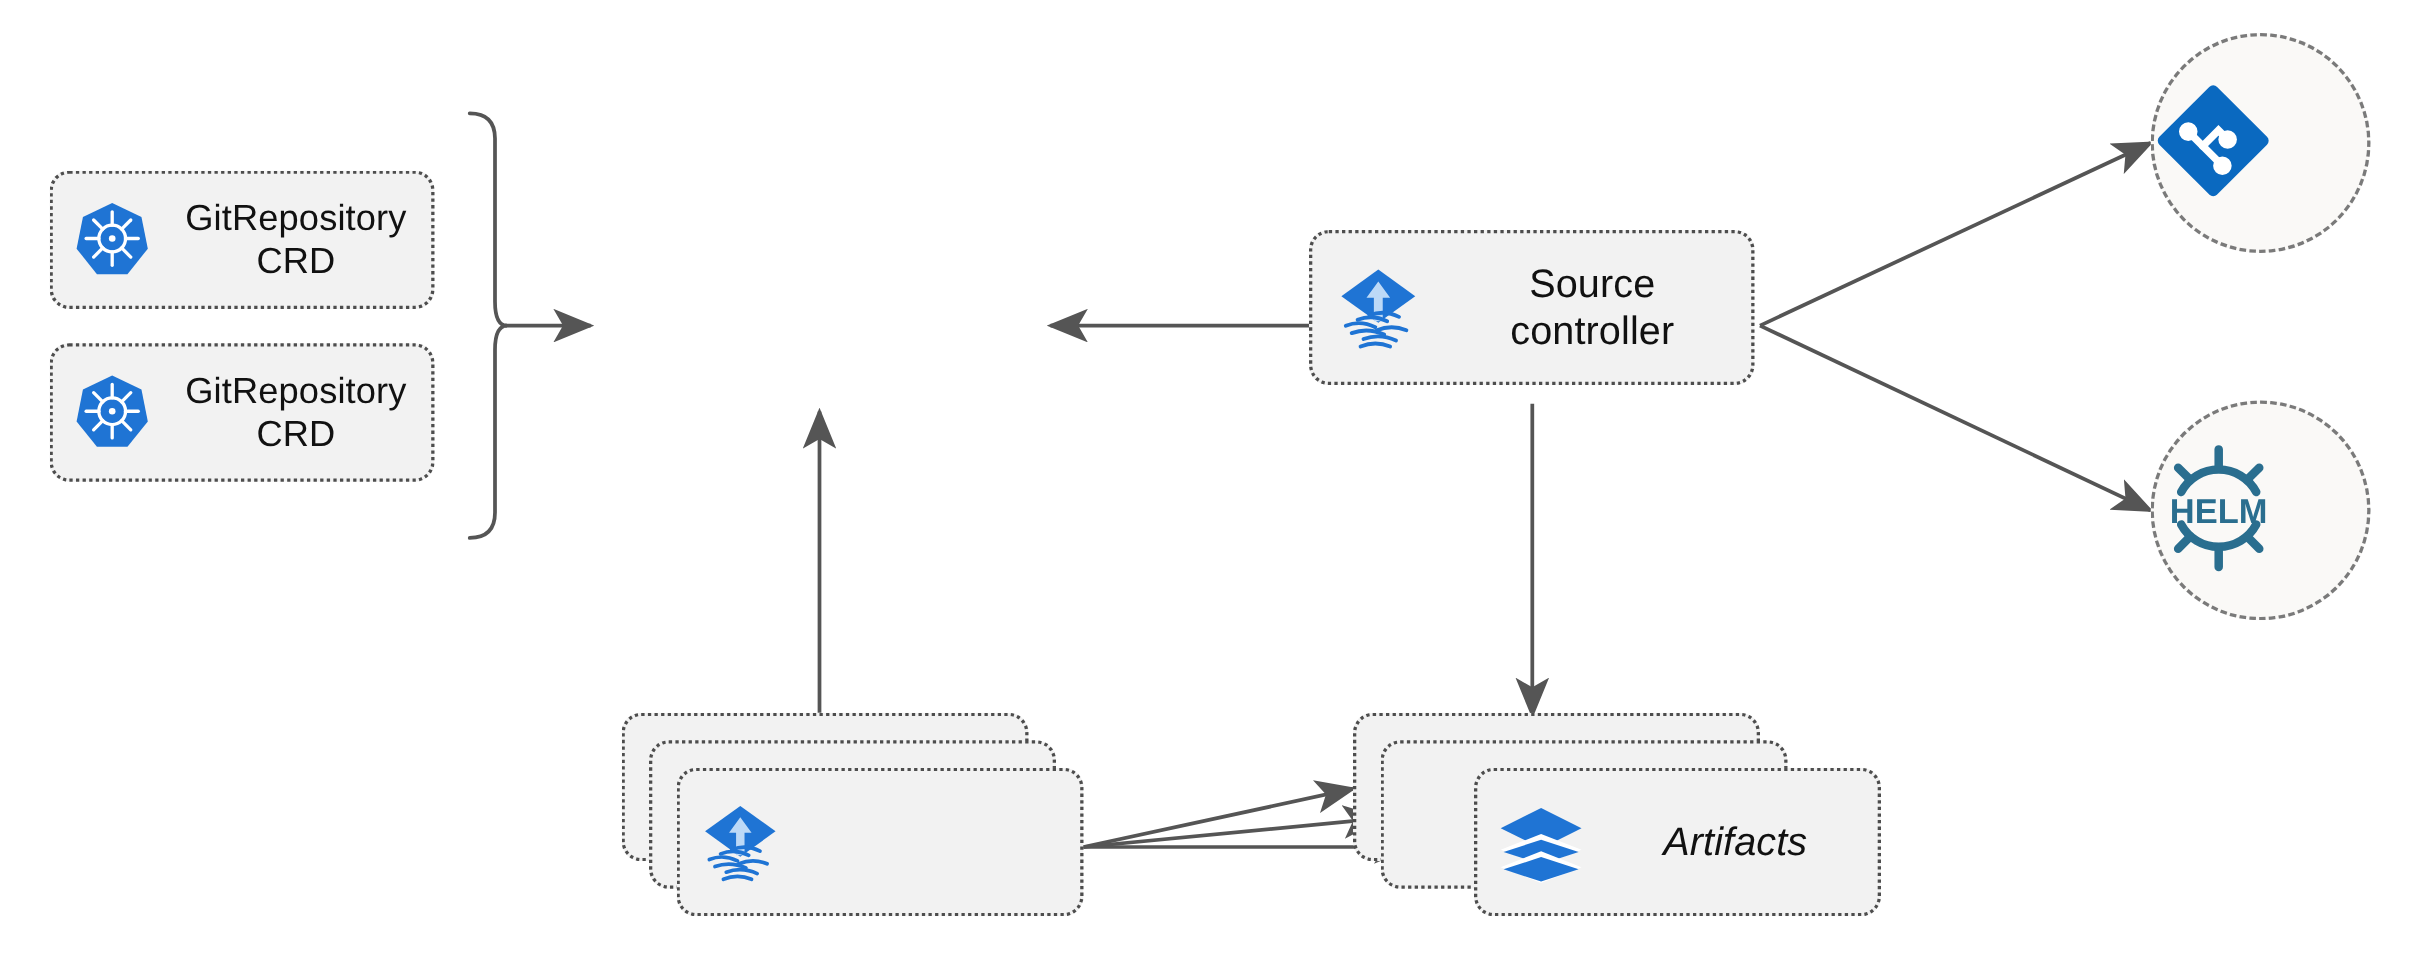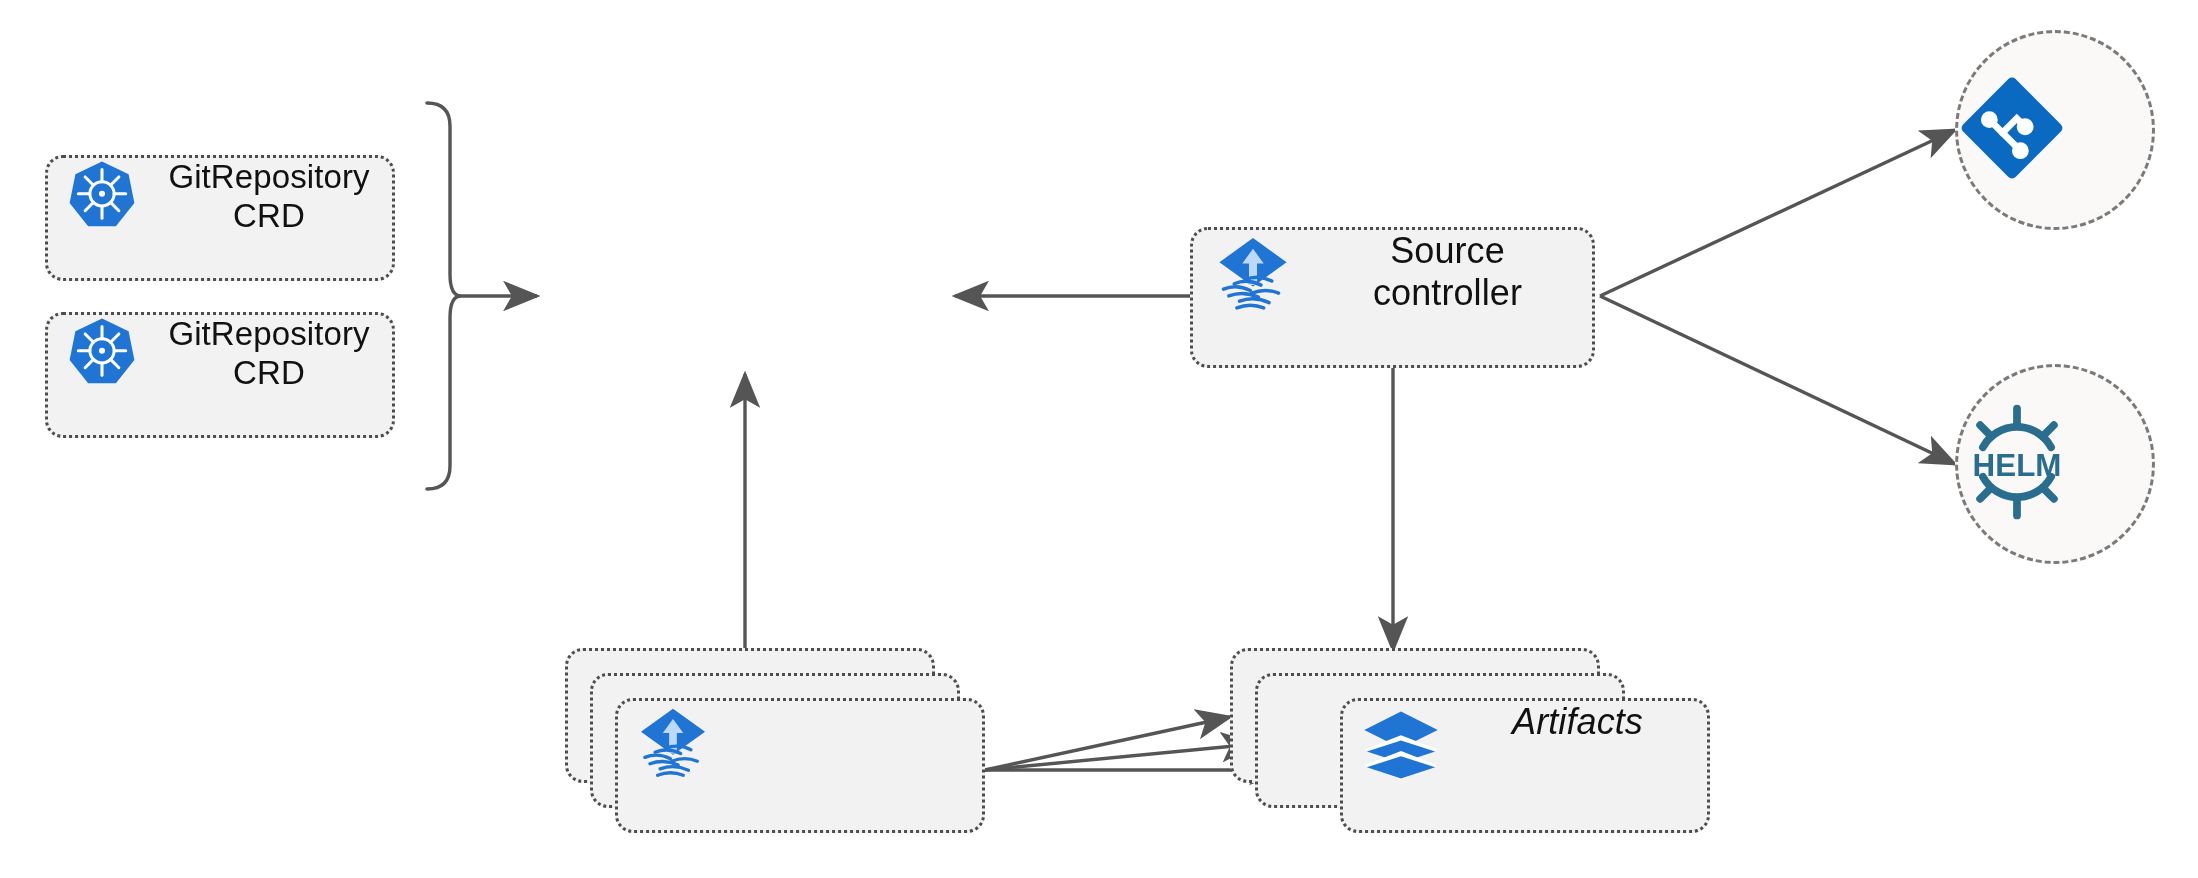--- a/index.html
+++ b/index.html
@@ -7,21 +7,21 @@
   #stage{position:relative;width:2198px;height:878px;background:#ffffff;}
 
   svg.wires{position:absolute;left:0;top:0;width:2198px;height:878px;overflow:visible;}
 
   .node{
     position:absolute;
     background:#f2f2f2;
     border:3px dotted #4d4d4d;
     border-radius:18px;
     box-sizing:border-box;
-    display:flex;align-items:flex-start;
+    display:flex;align-items:center;
   }
   .node .ico{flex:0 0 auto;display:flex;align-items:center;justify-content:center;}
   .node .lbl{
     flex:1 1 auto;text-align:center;color:#111111;
     font-size:36px;line-height:1.18;letter-spacing:.1px;
     padding-right:10px;white-space:pre-line;
   }
   .node.small .lbl{font-size:33px;}
 
   .stackcard{
@@ -105,21 +105,21 @@
           <line x1="46.6" y1="16.4" x2="39.4" y2="23.6"></line>
           <line x1="24.6" y1="38.4" x2="17.4" y2="45.6"></line>
         </g>
       </svg>
     </span>
     <span class="lbl">GitRepository
 CRD</span>
   </div>
 
 
-  <div class="node" style="left:1190px;top:227px;width:405px;height:141px;">
+  <div class="node" style="left:1190px;top:209px;width:405px;height:141px;">
     <span class="ico" style="width:120px;">
       <svg width="86" height="86" viewBox="0 0 64 64" aria-hidden="true">
         <polygon points="32,6 57,24 32,42 7,24" fill="#1f74d4"></polygon>
         <path d="M32,14 L40,25 L35,25 L35,41 L29,41 L29,25 L24,25 Z" fill="#bcd9f7"></path>
         <g stroke="#1f74d4" stroke-width="2.6" stroke-linecap="round" fill="none">
           <path d="M10,44 Q20,40 30,45"></path>
           <path d="M18,40 Q28,36 38,41"></path>
           <path d="M26,37 Q36,33 46,38"></path>
           <path d="M14,49 Q25,45 36,50"></path>
           <path d="M22,53 Q33,49 44,54"></path>

